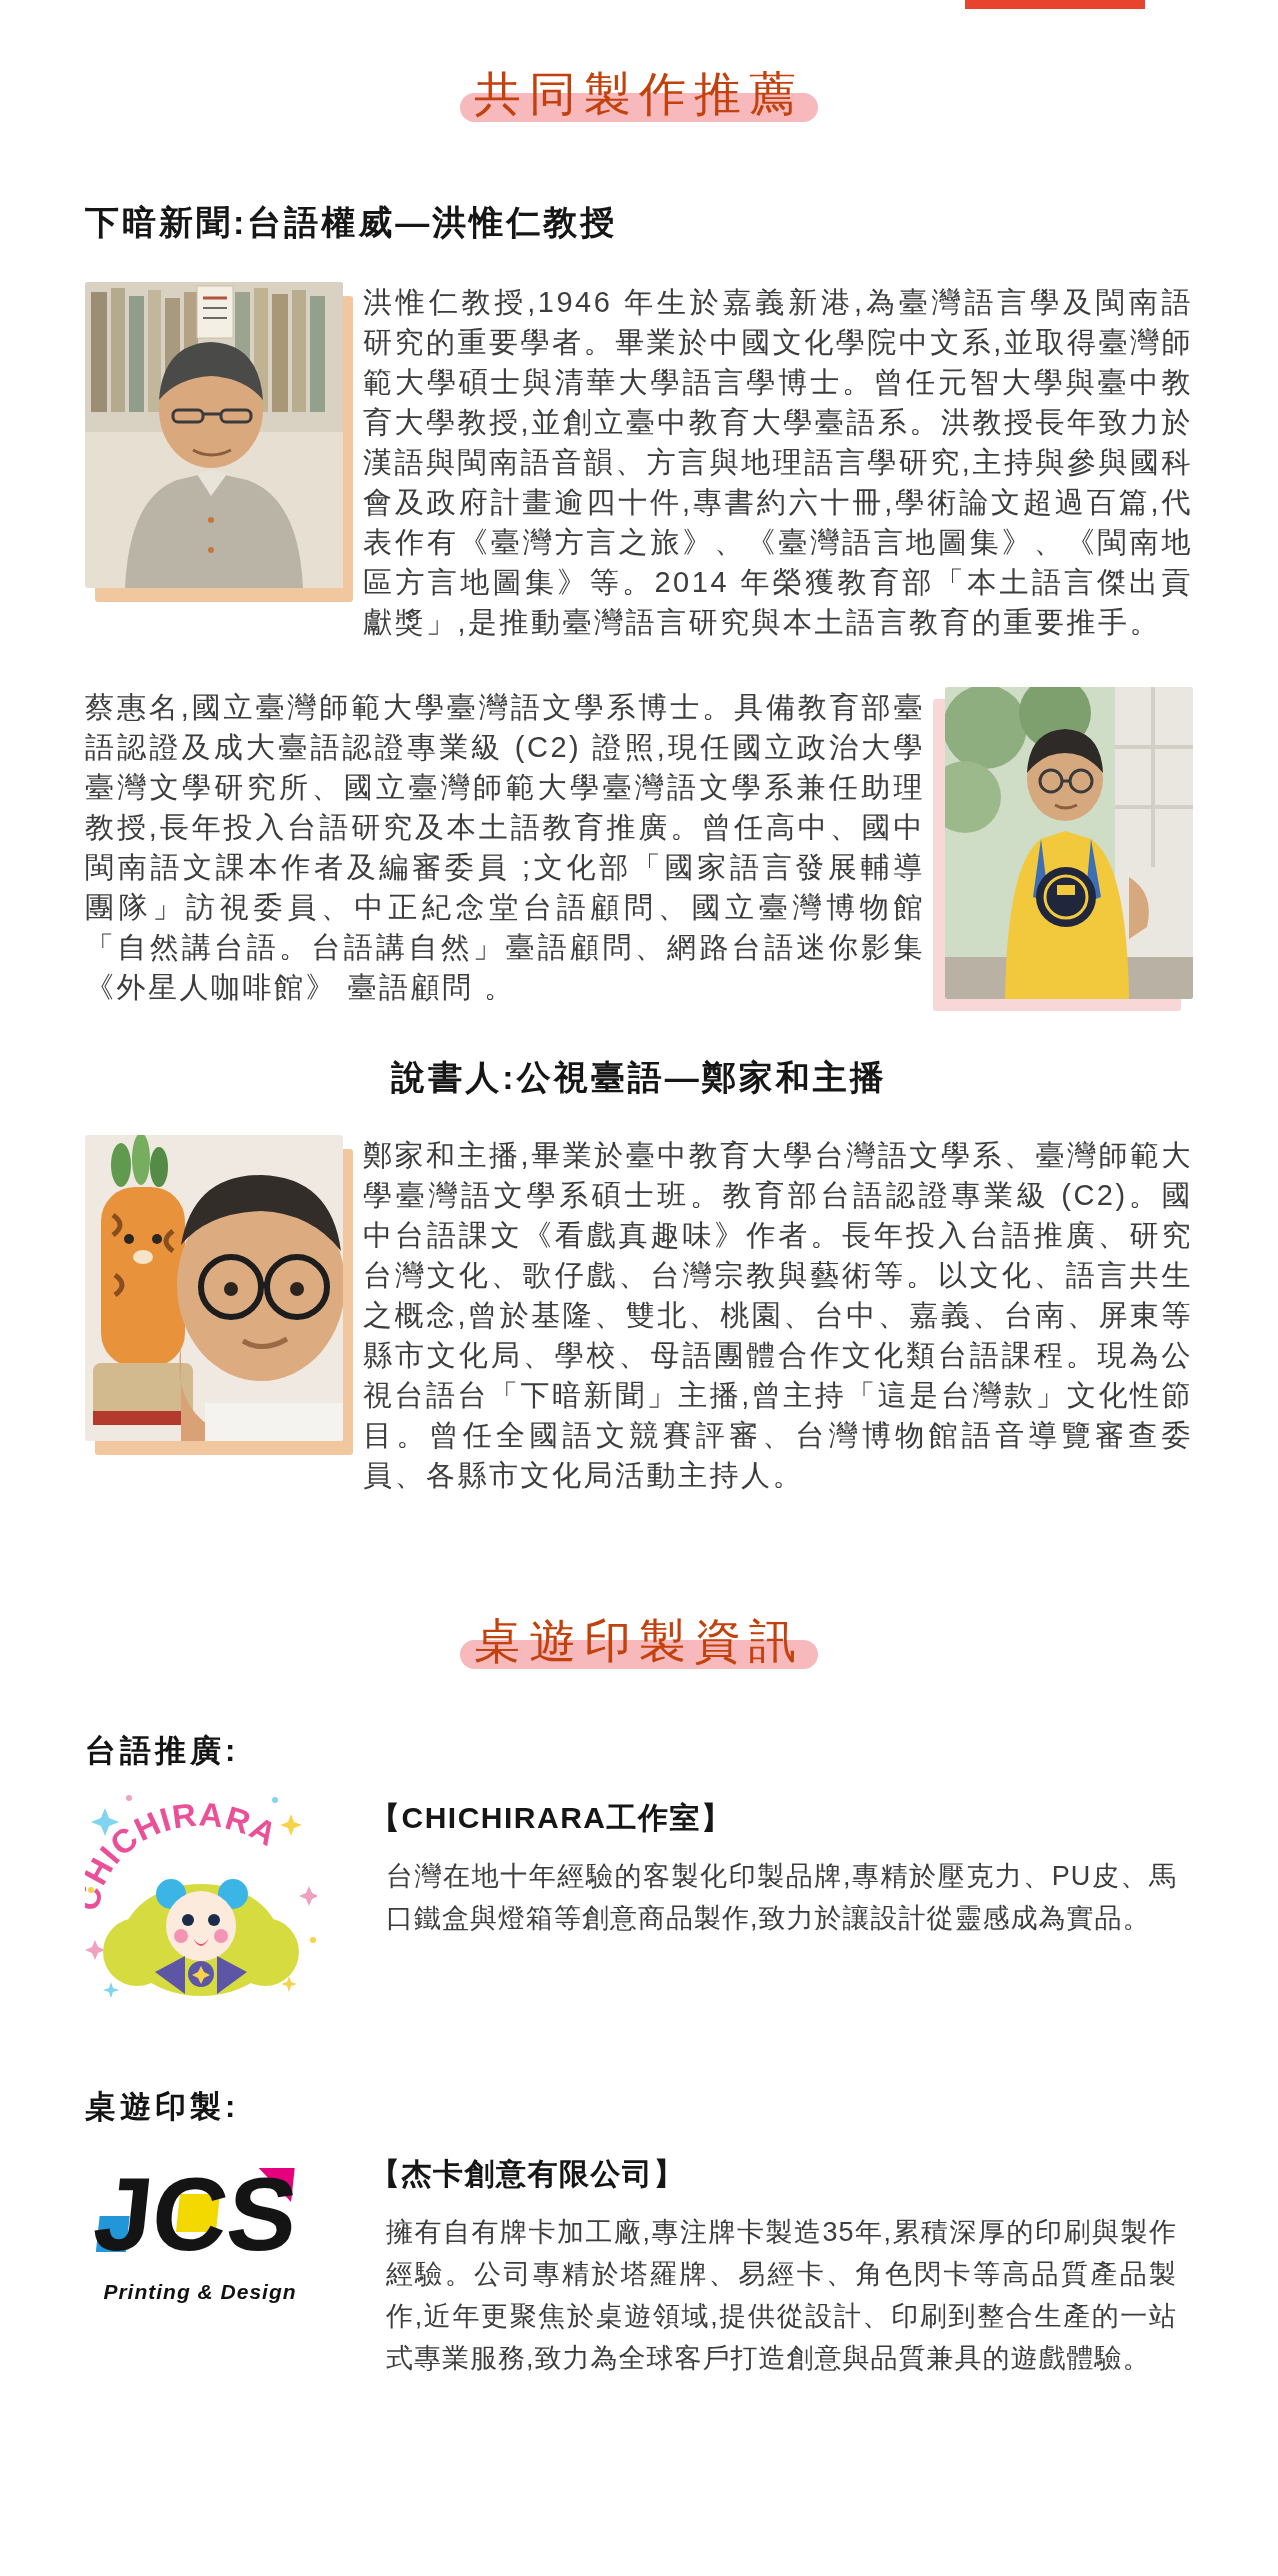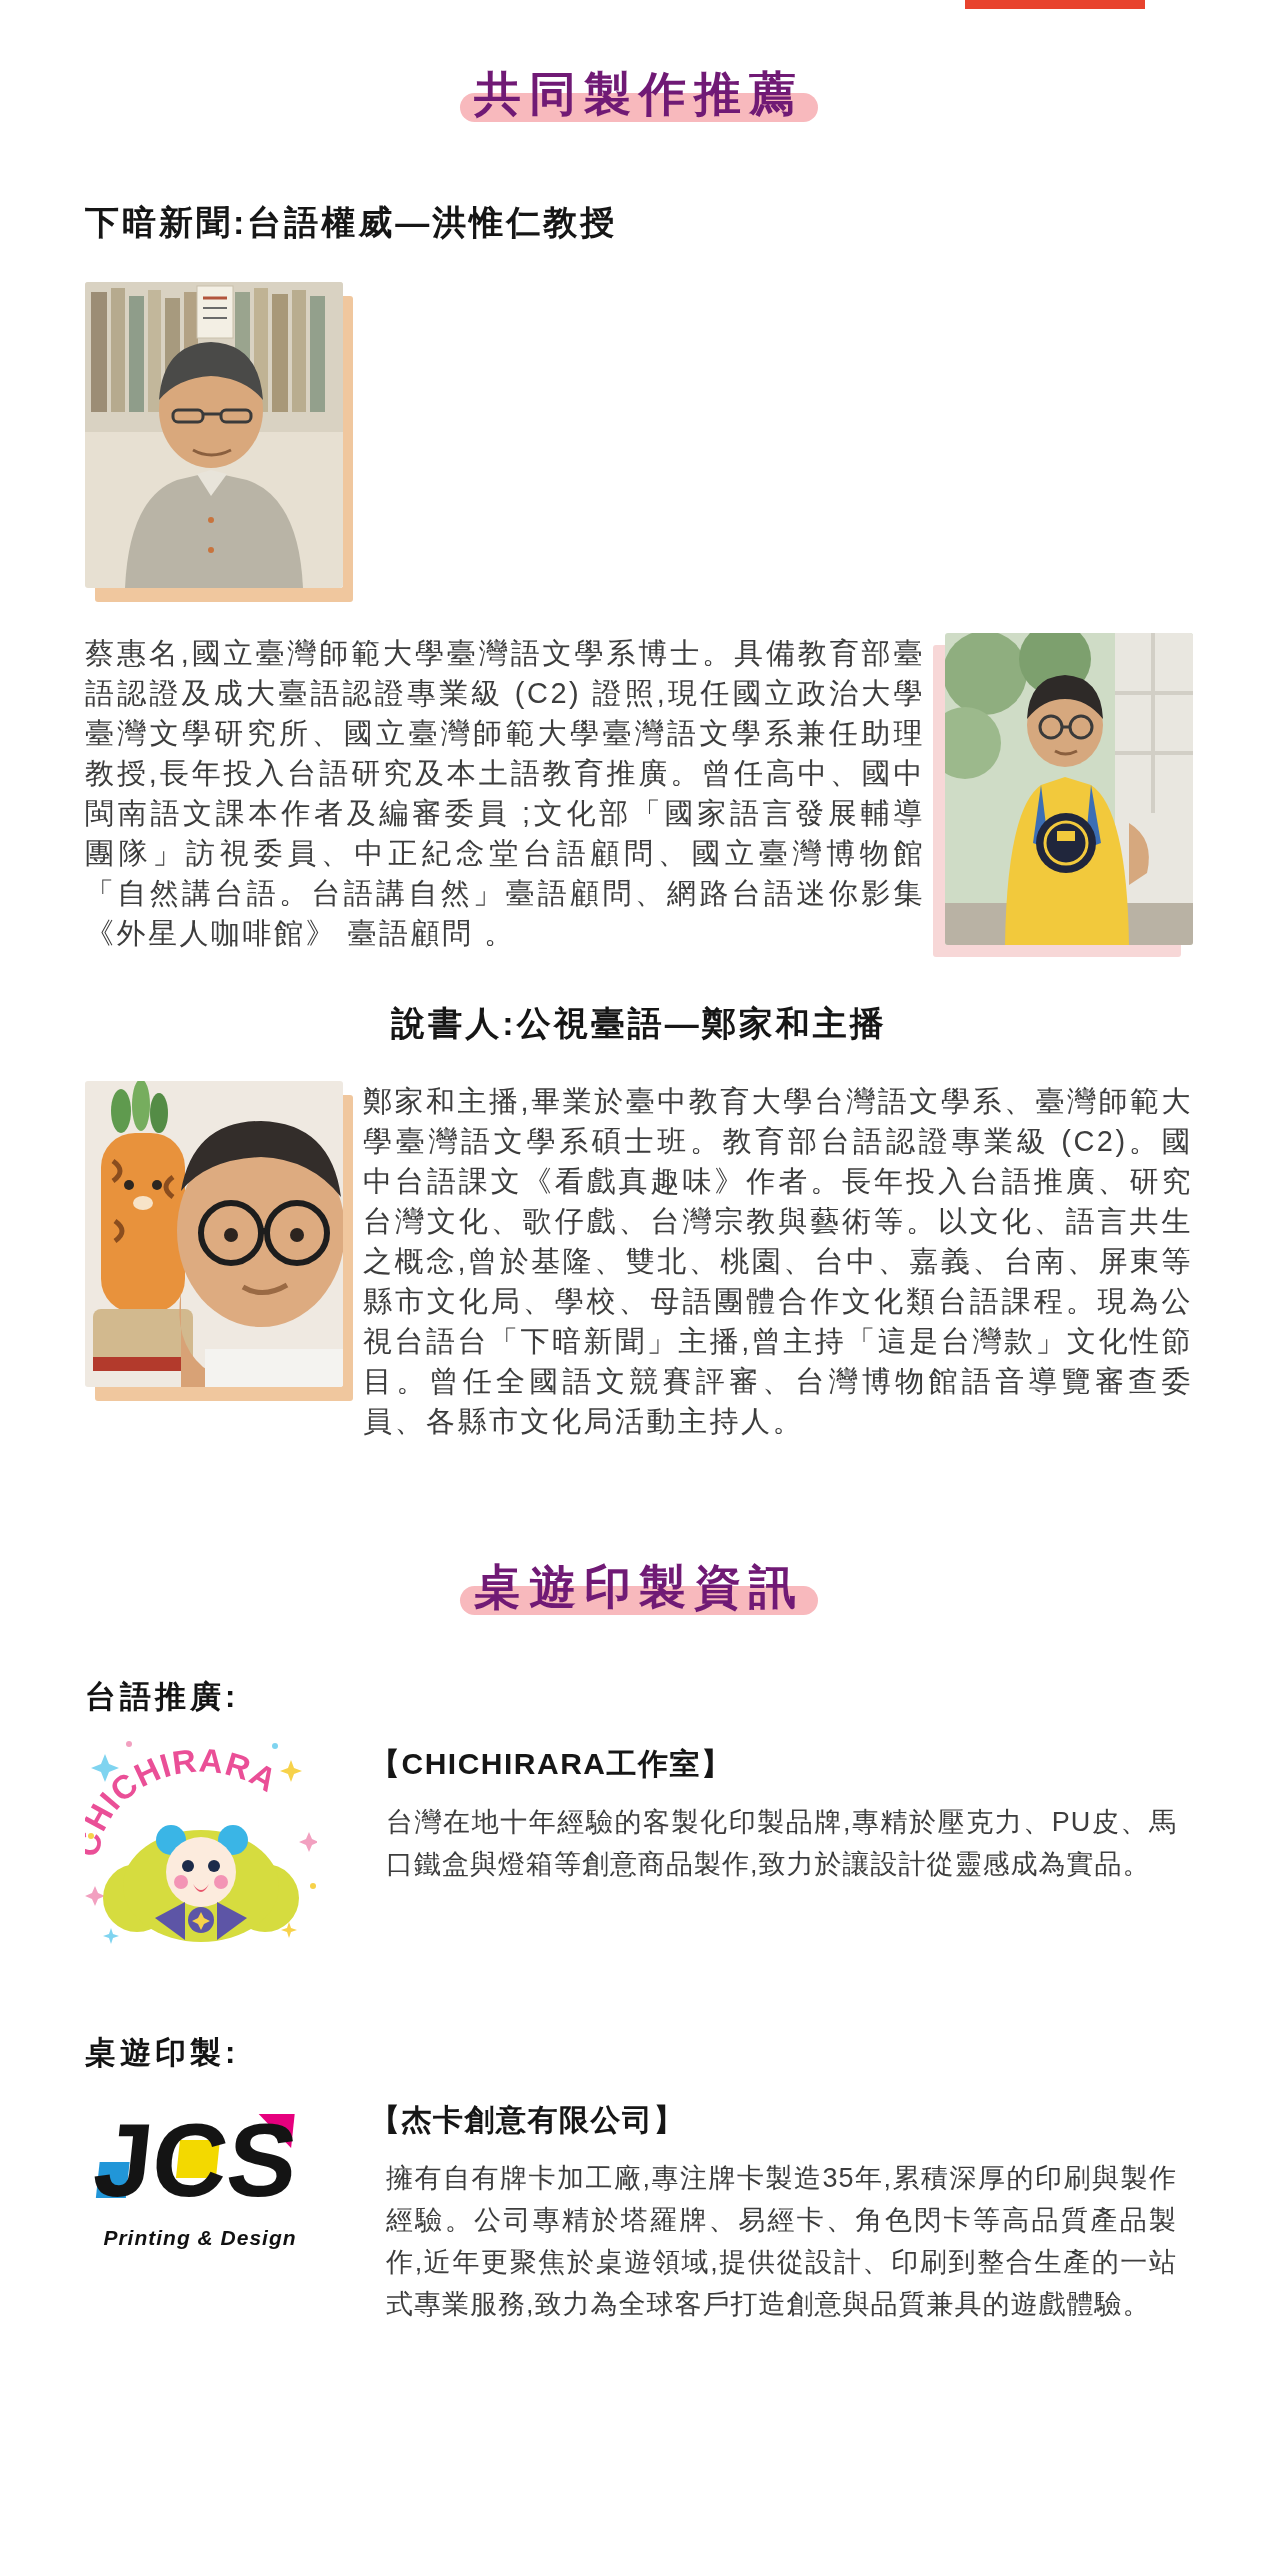--- a/index.html
+++ b/index.html
@@ -17,21 +17,21 @@
 
   
   .big-title{text-align:center;line-height:1;}
   .hl{position:relative;display:inline-block;}
   .hl::before{
     content:"";position:absolute;left:-14px;right:-14px;bottom:-5px;height:29px;
     background:#f8b9bd;border-radius:15px;z-index:0;
   }
   .hl-text{
     position:relative;z-index:1;
-    font-size:47px;font-weight:bold;color:#701a75;letter-spacing:8px;
+    font-size:47px;font-weight:normal;color:#c2410c;letter-spacing:8px;
     font-family:"Liberation Sans","DejaVu Sans",sans-serif;
   }
 
   
   .profile-heading{
     font-size:34px;font-weight:bold;color:#161616;letter-spacing:3px;line-height:40px;
   }
   .profile{display:flex;gap:20px;align-items:flex-start;}
   .photo{flex-shrink:0;border-radius:3px;overflow:hidden;display:block;}
   .photo.shadow-peach{box-shadow:10px 14px 0 #f0c79e;}
@@ -109,20 +109,21 @@
         <rect x="88" y="128" width="30" height="12" rx="5" fill="none" stroke="#3a3a3a" stroke-width="3"></rect>
         <rect x="136" y="128" width="30" height="12" rx="5" fill="none" stroke="#3a3a3a" stroke-width="3"></rect>
         <line x1="118" y1="132" x2="136" y2="132" stroke="#3a3a3a" stroke-width="3"></line>
         <path d="M108 168 Q126 178 146 168" stroke="#8a5f3e" stroke-width="3" fill="none"></path>
         <path d="M40 306 Q44 216 92 198 L126 190 L162 198 Q214 216 218 306 Z" fill="#b9b4a6"></path>
         <path d="M112 192 L126 214 L142 192 L126 188 Z" fill="#e8e4da"></path>
         <circle cx="126" cy="238" r="3" fill="#c8743d"></circle>
         <circle cx="126" cy="268" r="3" fill="#c8743d"></circle>
       </g>
     </svg>
+    <p class="bio">洪惟仁教授,1946 年生於嘉義新港,為臺灣語言學及閩南語研究的重要學者。畢業於中國文化學院中文系,並取得臺灣師範大學碩士與清華大學語言學博士。曾任元智大學與臺中教育大學教授,並創立臺中教育大學臺語系。洪教授長年致力於漢語與閩南語音韻、方言與地理語言學研究,主持與參與國科會及政府計畫逾四十件,專書約六十冊,學術論文超過百篇,代表作有《臺灣方言之旅》、《臺灣語言地圖集》、《閩南地區方言地圖集》等。2014 年榮獲教育部「本土語言傑出貢獻獎」,是推動臺灣語言研究與本土語言教育的重要推手。</p>
   </div>
 
   <div class="profile m-profile2">
     <p class="bio">蔡惠名,國立臺灣師範大學臺灣語文學系博士。具備教育部臺語認證及成大臺語認證專業級 (C2) 證照,現任國立政治大學臺灣文學研究所、國立臺灣師範大學臺灣語文學系兼任助理教授,長年投入台語研究及本土語教育推廣。曾任高中、國中閩南語文課本作者及編審委員 ;文化部「國家語言發展輔導團隊」訪視委員、中正紀念堂台語顧問、國立臺灣博物館「自然講台語。台語講自然」臺語顧問、網路台語迷你影集《外星人咖啡館》 臺語顧問 。</p>
     <svg class="photo shadow-pink" width="248" height="312" viewBox="0 0 248 312" role="img">
       <rect width="248" height="312" fill="#cfdcc6"></rect>
 
       <g>
         <rect x="170" y="0" width="78" height="312" fill="#e9e7e0"></rect>
         <line x1="170" y1="60" x2="248" y2="60" stroke="#d2cfc6" stroke-width="4"></line>

